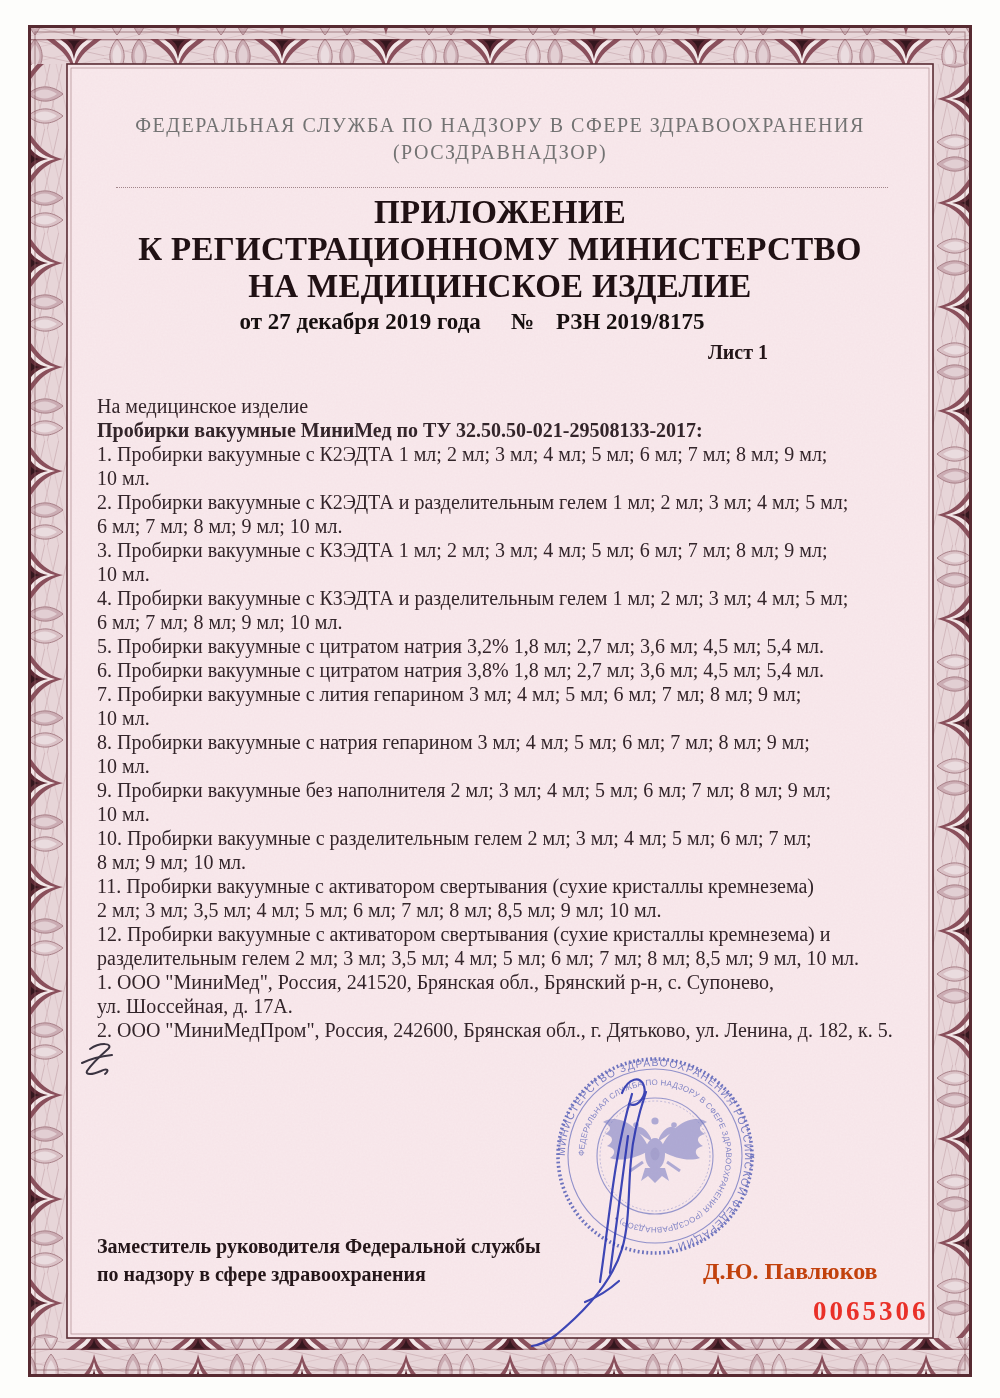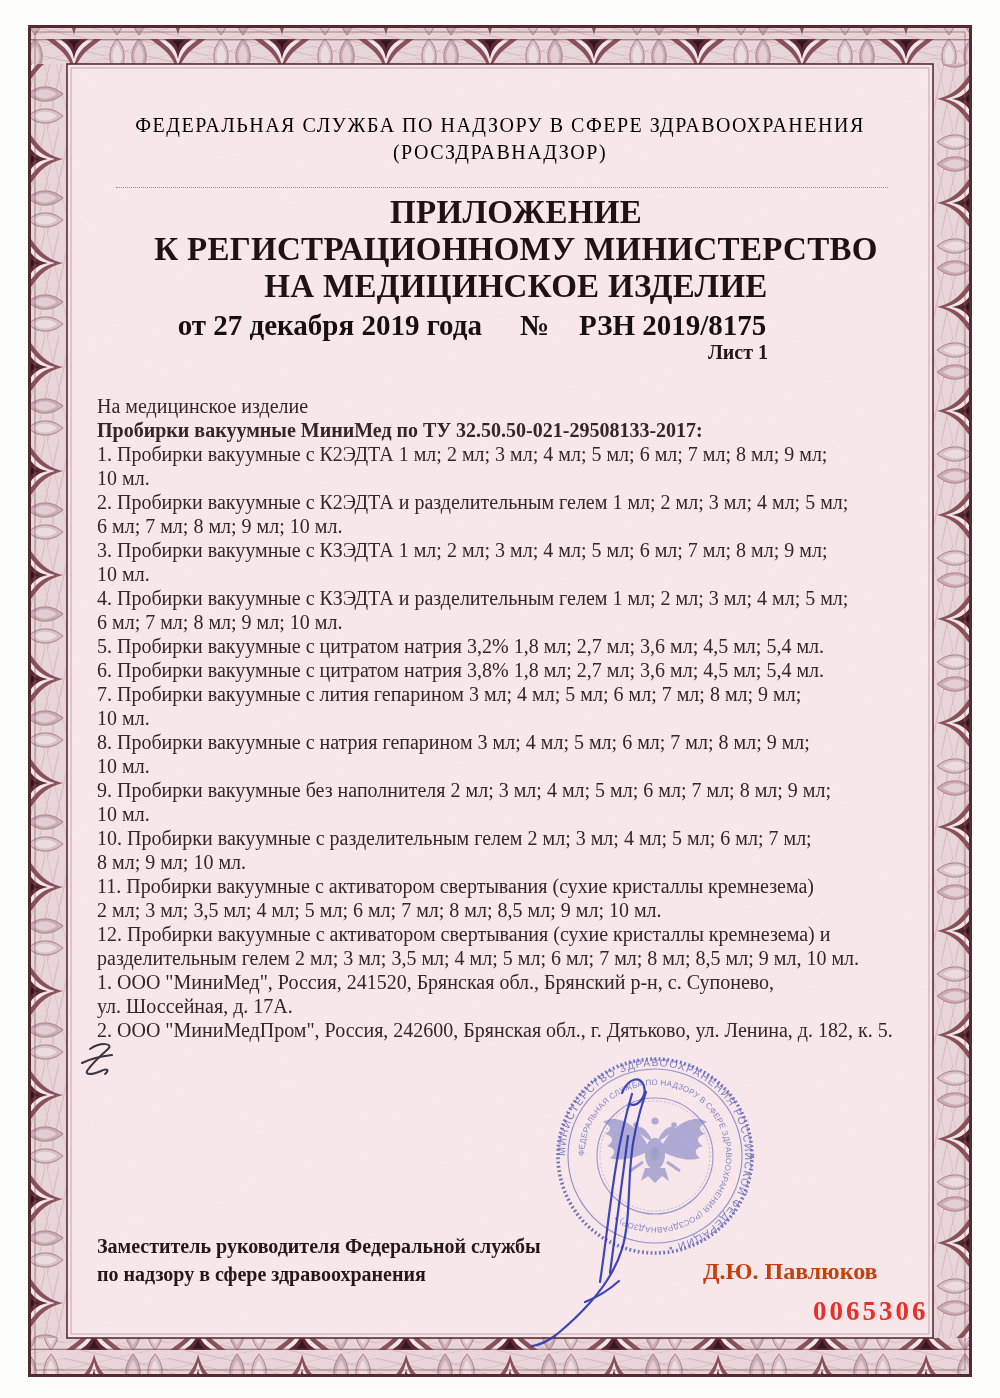--- a/index.html
+++ b/index.html
@@ -3,26 +3,26 @@
 <meta charset="utf-8">
 <style>
   html,body{margin:0;padding:0;background:#ffffff;}
   .page{position:relative;width:1000px;height:1398px;background:#fdfdfb;overflow:hidden;
         font-family:"Liberation Serif", serif;}
   .art{position:absolute;left:0;top:0;z-index:0;}
   .overlay-art{position:absolute;left:0;top:0;z-index:3;pointer-events:none;}
   .content{position:absolute;left:0;top:0;width:1000px;height:1398px;z-index:2;}
 
   .agency{position:absolute;left:68px;top:112px;width:864px;text-align:center;
-          color:#000000;font-size:20px;line-height:27px;letter-spacing:1.5px;}
+          color:#737373;font-size:20px;line-height:27px;letter-spacing:1.5px;}
   .divider{position:absolute;left:116px;top:187px;width:772px;border-top:1px dotted #a1858a;}
   .doc-title{position:absolute;left:68px;top:194px;width:864px;text-align:center;
-             font-weight:bold;font-size:33px;line-height:37px;color:#201114;letter-spacing:.3px;padding-left:16px;}
+             font-weight:bold;font-size:33px;line-height:37px;color:#201114;letter-spacing:.3px;}
   .dateline{position:absolute;left:68px;top:309px;width:864px;display:flex;justify-content:center;
-            gap:12px;font-weight:bold;font-size:29px;color:#171010;transform:translateX(-28px);text-align:center;}
+            gap:4px;font-weight:bold;font-size:23px;color:#171010;transform:translateX(-28px);text-align:center;}
   .dateline .d{margin-right:26px;}
   .dateline .ns{margin-right:18px;}
   .sheet{position:absolute;right:68px;top:341px;width:300px;text-align:center;padding-right:88px;
          font-weight:bold;font-size:20px;color:#241619;box-sizing:border-box;}
   .body-text{position:absolute;left:97px;top:394px;font-size:20px;line-height:24px;
              color:#33252a;white-space:nowrap;}
   .body-text .line{height:24px;}
   .body-text .bold{font-weight:bold;}
   .sig-pos{position:absolute;left:97px;top:1232px;font-weight:bold;font-size:20px;
            line-height:28px;color:#241619;}

